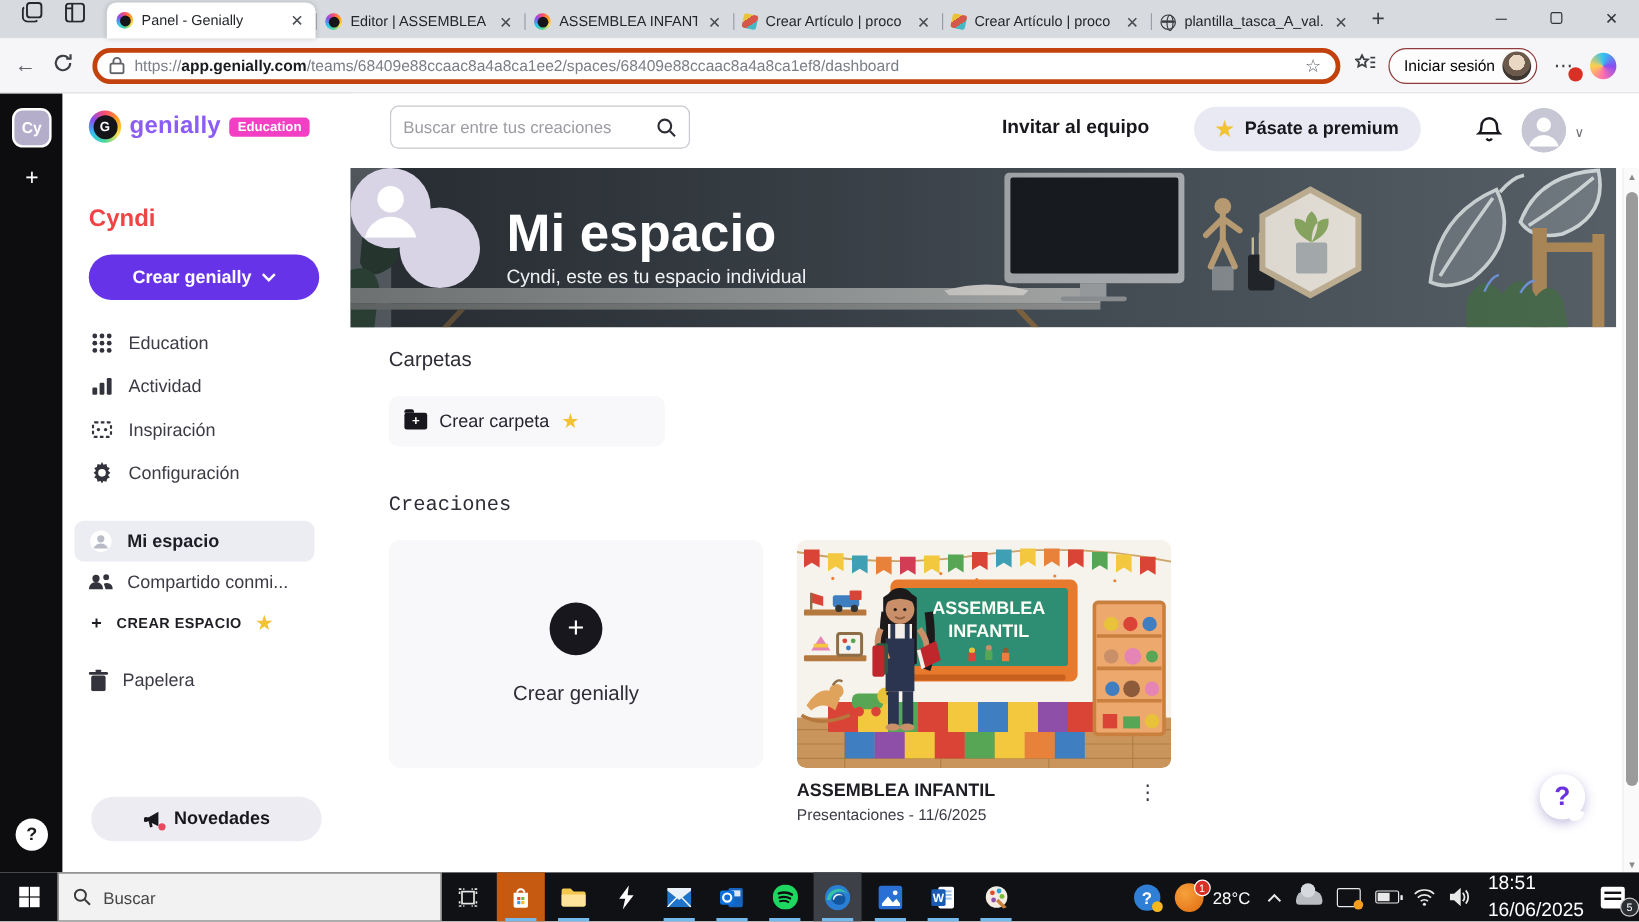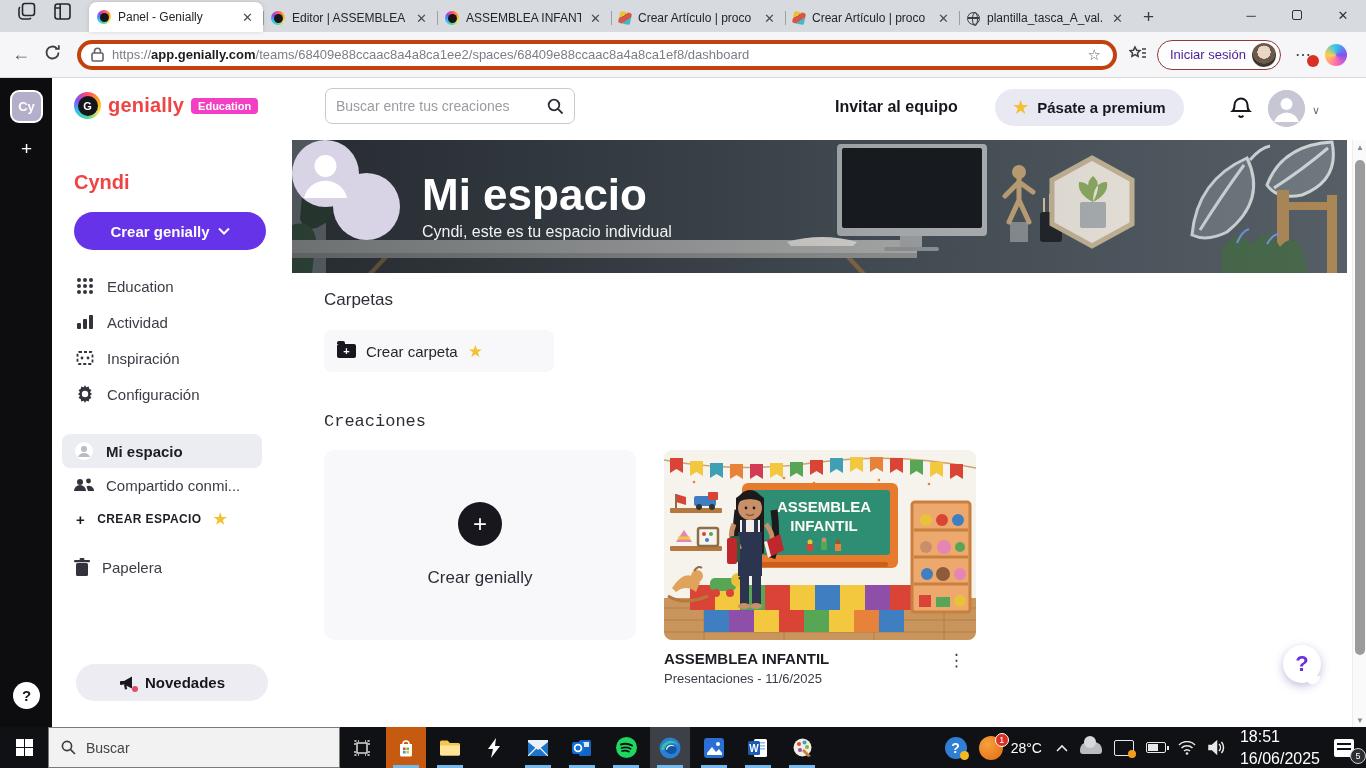--- a/index.html
+++ b/index.html
@@ -30,38 +30,38 @@
   .maximize-glyph { width:10px; height:10px; border:1.2px solid #303338; border-radius:2px; }
 
   .toolbar { position:absolute; left:0; top:32px; width:1366px; height:46px; background:#f6f6f8; border-bottom:1px solid #d8d9dc; display:flex; align-items:center; }
   .nav-arrow { font-size:18px; color:#5f6368; padding:0 12px; }
   .refresh-svg { margin:0 10px 0 2px; }
   .urlbar { width:1040px; height:30px; background:#fff; border:4px solid #c2410c; border-radius:16px; margin-left:6px; display:flex; align-items:center; padding:0 10px; }
   .url-text { font-size:13px; color:#7a7e85; white-space:nowrap; overflow:hidden; flex:1; }
   .url-host { color:#1b1d21; font-weight:bold; }
   .url-star { font-size:15px; color:#5f6368; padding:0 2px; }
   .toolbar-right { display:flex; align-items:center; gap:10px; margin-left:12px; }
-  .signin-pill { height:30px; border:1.5px solid #8f3b3b; border-radius:16px; display:flex; align-items:center; gap:6px; padding:0 4px 0 12px; color:#4c1d95; font-size:13px; background:#fdfdfd; }
+  .signin-pill { height:30px; border:1.5px solid #8f3b3b; border-radius:16px; display:flex; align-items:center; gap:6px; padding:0 4px 0 12px; color:#000000; font-size:13px; background:#fdfdfd; }
   .signin-avatar { width:24px; height:24px; border-radius:50%; background:radial-gradient(circle at 50% 38%, #e9d7c4 0 34%, #6b5a4c 35% 60%, #3c3530 61%); }
   .more-dots { font-size:16px; color:#3c4043; position:relative; padding:0 4px; }
   .more-badge { position:absolute; right:-4px; bottom:-3px; width:12px; height:12px; background:#d93025; border-radius:50%; color:#fff; font-size:8px; display:flex; align-items:center; justify-content:center; }
   .copilot { width:22px; height:22px; border-radius:50%; background:conic-gradient(#2ec4f1,#8a4df0,#ff6fae,#ffcf4d,#2ec4f1); margin-right:10px; }
 
   
   .page { position:absolute; left:0; top:78px; width:1366px; height:649px; background:#fff; display:flex; }
   .rail { width:52px; background:#0d0d10; position:relative; flex:0 0 52px; }
   .rail-avatar { position:absolute; left:10px; top:12px; width:33px; height:33px; border-radius:9px; background:#b5aecb; border:2px solid #fff; color:#fff; font-weight:bold; font-size:13px; display:flex; align-items:center; justify-content:center; }
   .rail-plus { position:absolute; left:10px; top:58px; width:33px; height:26px; color:#fff; font-size:19px; display:flex; align-items:center; justify-content:center; }
   .rail-help { position:absolute; left:13px; bottom:18px; width:27px; height:27px; background:#fff; border-radius:50%; color:#17171c; font-weight:bold; font-size:15px; display:flex; align-items:center; justify-content:center; }
 
   .sidenav { width:240px; flex:0 0 240px; position:relative; padding:14px 0 0 22px; }
   .brand-row { display:flex; align-items:center; gap:7px; }
   .brand-logo { width:27px; height:27px; border-radius:50%; background:conic-gradient(#ff4d6d,#ff9f1c,#ffe14d,#4dd599,#2ec4f1,#8a4df0,#ff4d6d); position:relative; }
   .brand-logo::after { content:"G"; position:absolute; inset:3.5px; background:#141419; border-radius:50%; color:#fff; font-size:11px; font-weight:bold; display:flex; align-items:center; justify-content:center; }
-  .brand-name { font-size:20px; font-weight:bold; color:#ef4444; letter-spacing:.2px; }
+  .brand-name { font-size:20px; font-weight:bold; color:#8b5cf6; letter-spacing:.2px; }
   .edu-badge { background:#f23fc3; color:#fff; font-size:11px; font-weight:bold; padding:2px 7px; border-radius:4px; }
   .user-name { margin-top:52px; font-size:20px; font-weight:bold; color:#ef4444; }
   .create-btn { margin-top:18px; width:192px; height:38px; background:#6633e8; border:none; border-radius:19px; color:#fff; font-weight:bold; font-size:15px; display:flex; align-items:center; justify-content:center; gap:8px; font-family:inherit; }
   .nav-list { margin-top:18px; }
   .nav-item { display:flex; align-items:center; gap:13px; height:36px; font-size:15px; color:#3c3c46; padding-left:2px; }
   .nav-item svg { flex:0 0 18px; }
   .spaces { margin-top:22px; margin-left:-12px; width:200px; }
   .space-item { display:flex; align-items:center; gap:12px; height:34px; font-size:15px; color:#3c3c46; padding-left:12px; border-radius:8px; }
   .space-item.selected { background:#ececf3; font-weight:bold; color:#1d1d24; }
   .create-space { display:flex; align-items:center; gap:12px; height:34px; padding-left:14px; font-size:12px; font-weight:bold; letter-spacing:.4px; color:#1d1d24; }
@@ -111,21 +111,21 @@
 
   .scrollbar { position:absolute; right:0; top:62px; bottom:0; width:14px; background:#fafafa; border-left:1px solid #ededed; }
   .sb-arrow { position:absolute; left:0; width:14px; height:14px; color:#8a8a8a; font-size:8px; display:flex; align-items:center; justify-content:center; }
   .sb-thumb { position:absolute; left:2px; width:10px; top:20px; height:495px; background:#9b9b9b; border-radius:5px; }
 
   
   .taskbar { position:absolute; left:0; top:727px; width:1366px; height:41px; background:#101114; display:flex; align-items:center; color:#fff; }
   .tb-start { width:48px; height:41px; display:flex; align-items:center; justify-content:center; }
   .win-logo { width:17px; height:17px; display:grid; grid-template-columns:8px 8px; grid-template-rows:8px 8px; gap:1px; }
   .win-logo span { background:#fff; }
-  .tb-search { width:292px; height:41px; background:#f2f2f2; display:flex; align-items:center; gap:10px; padding:0 12px; border:1px solid #7a7a7a; }
+  .tb-search { width:320px; height:41px; background:#f2f2f2; display:flex; align-items:center; gap:10px; padding:0 12px; border:1px solid #7a7a7a; }
   .tb-search input { border:none; outline:none; background:transparent; font-size:14px; color:#222; width:200px; font-family:inherit; }
   .tb-search input::placeholder { color:#444; }
   .tb-btn { width:40px; height:41px; display:flex; align-items:center; justify-content:center; position:relative; margin:0 2px; }
   .tb-btn.open::after { content:""; position:absolute; left:7px; right:7px; bottom:0; height:3px; background:#76b9ed; }
   .tb-btn.attention { background:#c65a10; }
   .tb-btn.focused { background:#3d4046; }
   .tray { margin-left:auto; display:flex; align-items:center; }
   .tray-item { display:flex; align-items:center; justify-content:center; height:41px; padding:0 6px; position:relative; }
   .tray-temp { font-size:14px; padding:0 8px 0 2px; }
   .tray-clock { font-size:16px; line-height:1.35; padding:0 8px; }

